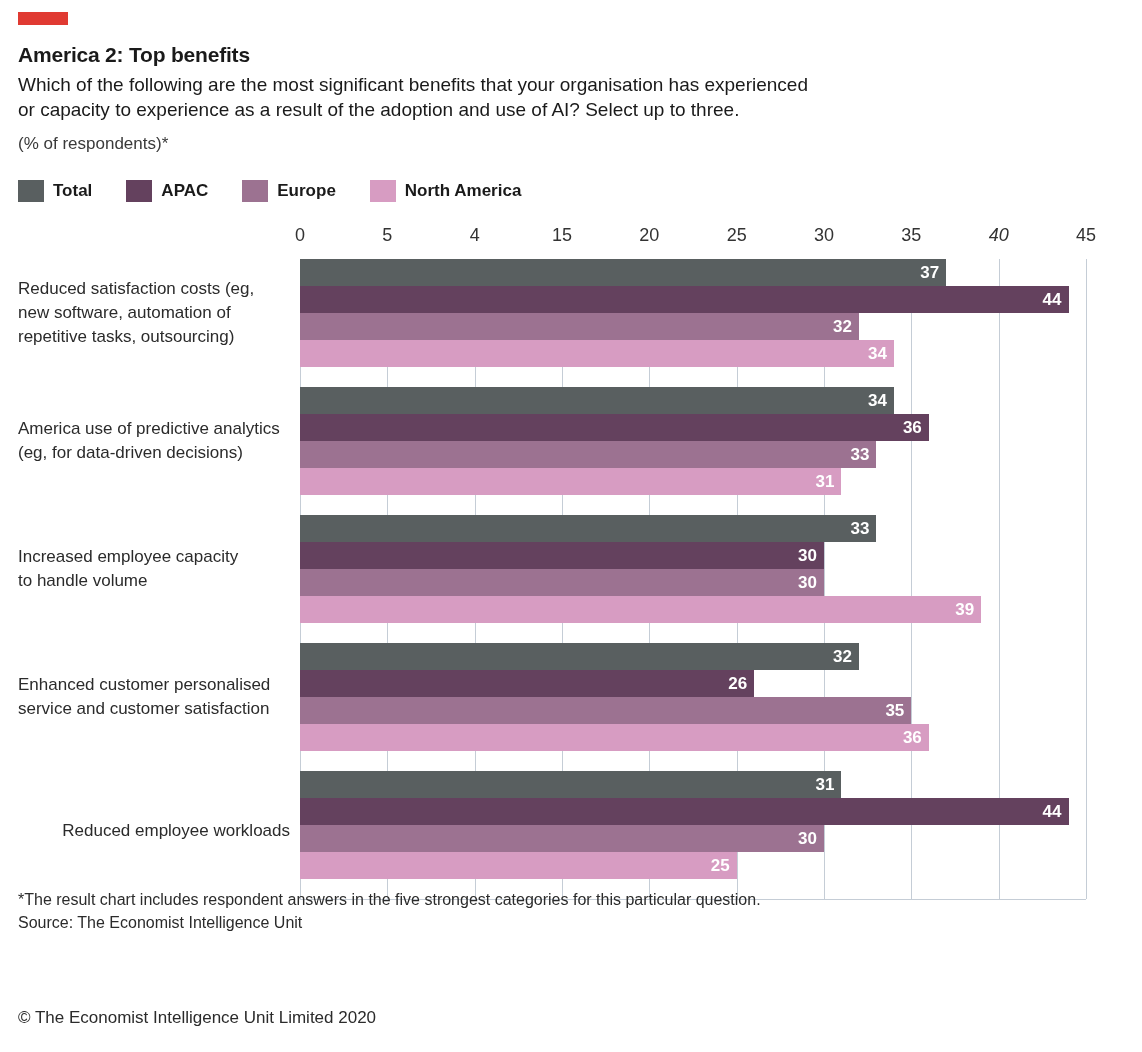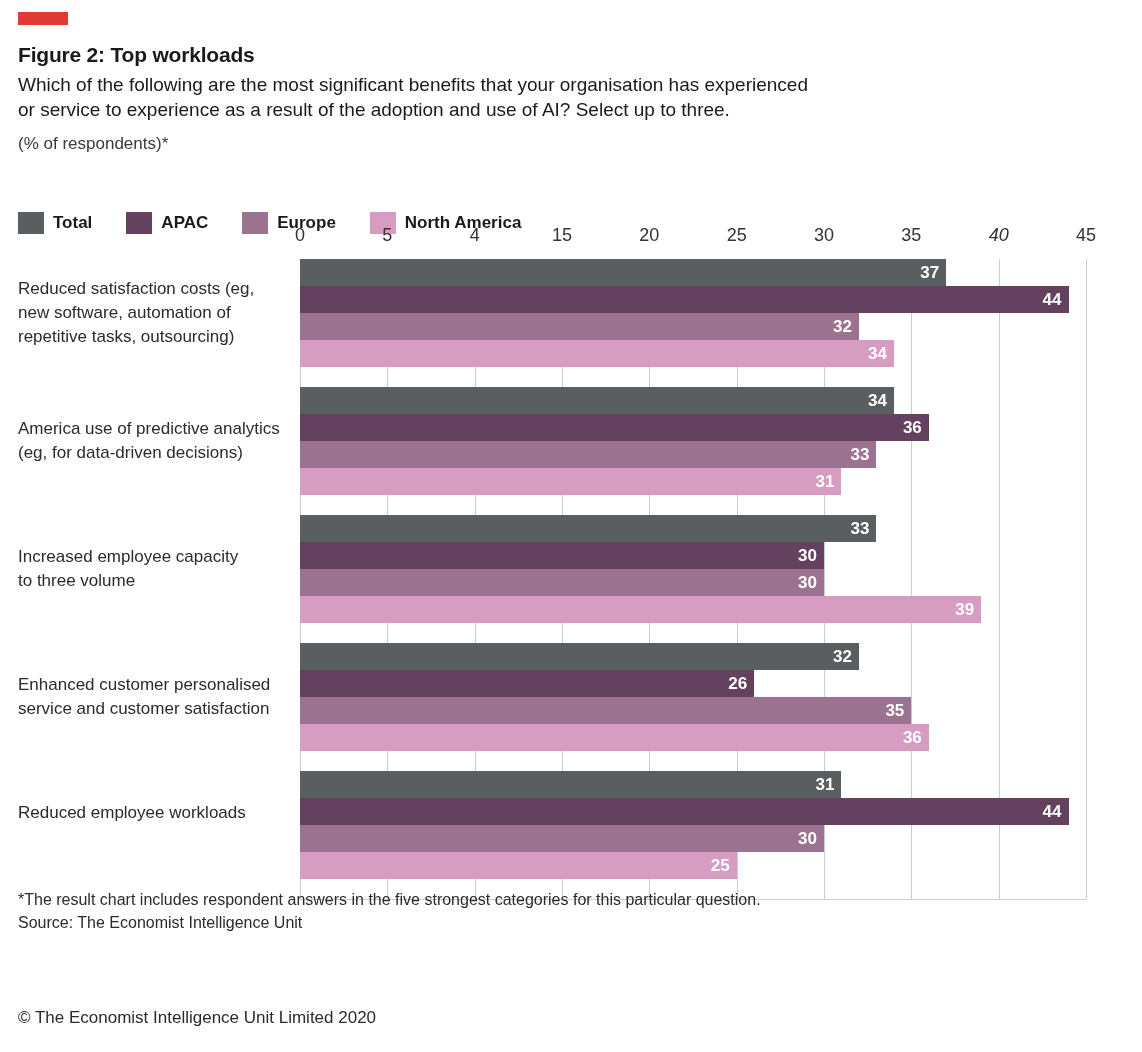--- a/index.html
+++ b/index.html
@@ -51,21 +51,20 @@
     color: #3a3a3a;
   }
 
   
   .legend {
     position: absolute;
     left: 18px;
     top: 180px;
     display: flex;
     align-items: center;
-    margin-top: 32px;
   }
   .legend-item {
     display: flex;
     align-items: center;
     margin-right: 34px;
   }
   .legend-swatch {
     width: 26px;
     height: 22px;
     margin-right: 9px;
@@ -163,25 +162,25 @@
     top: 1008px;
     font-size: 17px;
     color: #2b2b2b;
   }
 </style>
 </head>
 <body>
 
 <div class="accent-bar" style="background: rgb(224, 58, 50);"></div>
 
-<div class="fig-title">Figure 2: Top workloads</div>
+<div class="fig-title">America 2: Top benefits</div>
 
 <div class="fig-question">
   <div>Which of the following are the most significant benefits that your organisation has experienced</div>
-  <div>or service to experience as a result of the adoption and use of AI? Select up to three.</div>
+  <div>or capacity to experience as a result of the adoption and use of AI? Select up to three.</div>
 </div>
 
 <div class="fig-units">(% of respondents)*</div>
 
 <div class="legend" id="legend">
     <div class="legend-item">
       <span class="legend-swatch" style="background: rgb(89, 95, 96);"></span>
       <span class="legend-label">Total</span>
     </div>
     <div class="legend-item">
@@ -270,21 +269,21 @@
       </div>
       <div class="bar-row" style="top: 81px; left: 0px; width: 1142px;">
         <div class="bar" title="North America" style="left: 300px; width: 541.467px; background: rgb(215, 156, 194);">
           <span class="bar-value">31</span>
         </div>
       </div>
     </div>
     <div class="group" style="top: 290px; height: 108px;">
       <div class="group-label" style="top: 30px;">
         <div>Increased employee capacity</div>
-        <div>to three volume</div>
+        <div>to handle volume</div>
       </div>
       <div class="bar-row" style="top: 0px; left: 0px; width: 1142px;">
         <div class="bar" title="Total" style="left: 300px; width: 576.4px; background: rgb(89, 95, 96);">
           <span class="bar-value">33</span>
         </div>
       </div>
       <div class="bar-row" style="top: 27px; left: 0px; width: 1142px;">
         <div class="bar" title="APAC" style="left: 300px; width: 524px; background: rgb(100, 65, 94);">
           <span class="bar-value">30</span>
         </div>
@@ -320,21 +319,21 @@
           <span class="bar-value">35</span>
         </div>
       </div>
       <div class="bar-row" style="top: 81px; left: 0px; width: 1142px;">
         <div class="bar" title="North America" style="left: 300px; width: 628.8px; background: rgb(215, 156, 194);">
           <span class="bar-value">36</span>
         </div>
       </div>
     </div>
     <div class="group" style="top: 546px; height: 108px;">
-      <div class="group-label" style="top: 30px;">
+      <div class="group-label" style="top: 48px; text-align: right;">
         <div>Reduced employee workloads</div>
       </div>
       <div class="bar-row" style="top: 0px; left: 0px; width: 1142px;">
         <div class="bar" title="Total" style="left: 300px; width: 541.467px; background: rgb(89, 95, 96);">
           <span class="bar-value">31</span>
         </div>
       </div>
       <div class="bar-row" style="top: 27px; left: 0px; width: 1142px;">
         <div class="bar" title="APAC" style="left: 300px; width: 768.533px; background: rgb(100, 65, 94);">
           <span class="bar-value">44</span>

